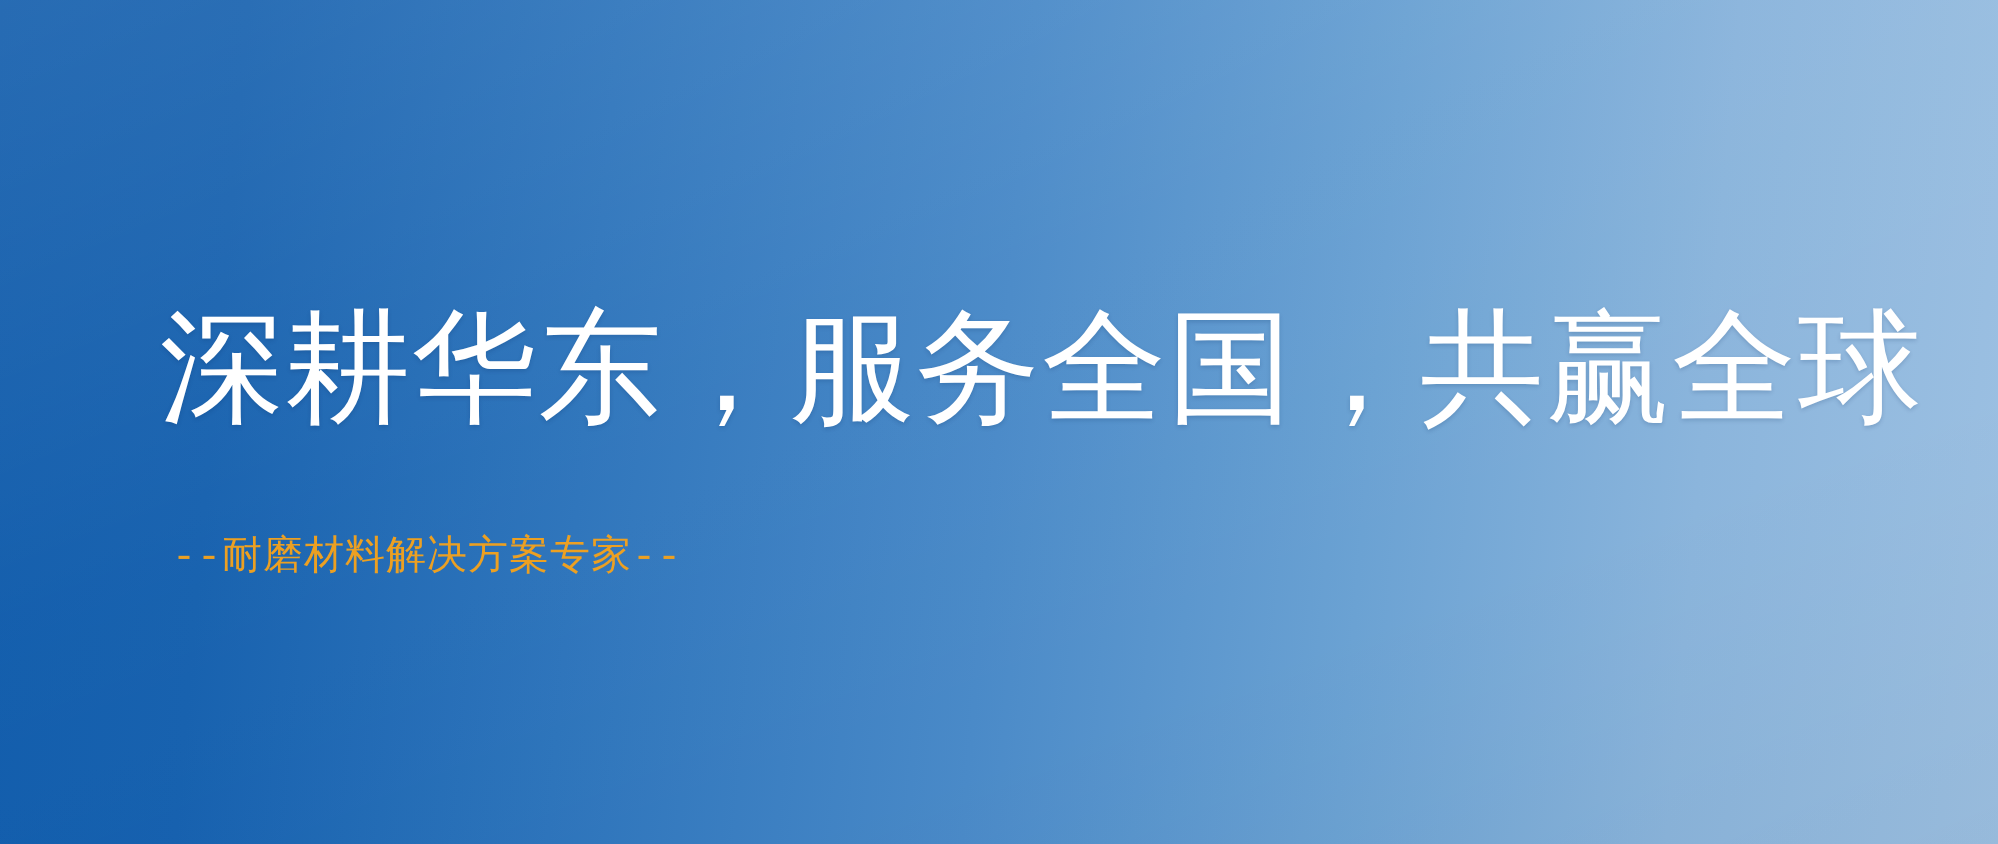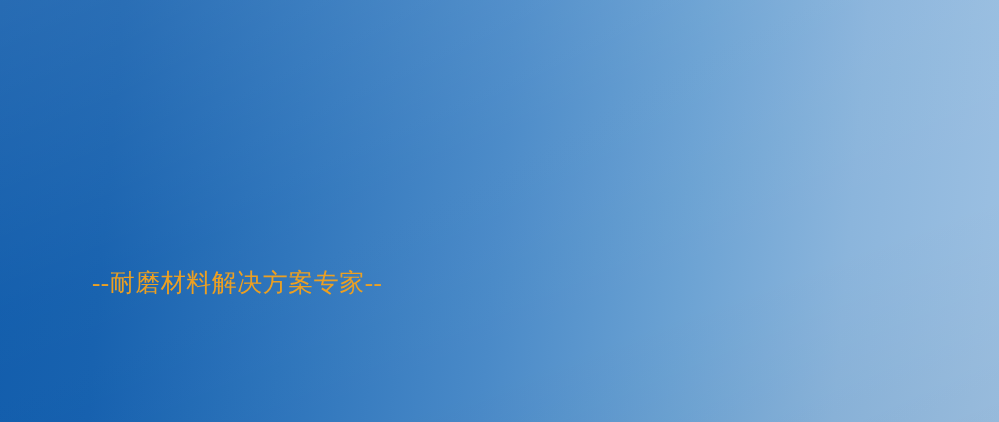--- a/index.html
+++ b/index.html
@@ -48,28 +48,27 @@
     letter-spacing: 1px;
     white-space: nowrap;
     z-index: 3;
     text-shadow: 0 1px 2px rgba(0,40,90,0.18);
   }
 
   .subtitle {
     position: absolute;
     left: 86px;
     top: 268px;
-    font-family: Liberation Serif, serif;
-    font-size: 25px;
+    font-family: Liberation Mono, monospace;
+    font-size: 20px;
     line-height: 1.2;
     color: #eca022;
     letter-spacing: 0.5px;
     white-space: nowrap;
     z-index: 3;
-    margin-left: 6px;
   }
 
   
   .logo {
     position: absolute;
     left: 745px;
     top: 300px;
     width: 254px;
     height: 122px;
     z-index: 4;
@@ -111,17 +110,18 @@
     fill: none;
     stroke: #fbb617;
     stroke-linecap: butt;
   }
 </style>
 </head>
 <body>
 
 <div id="banner">
 
+  <div class="headline">深耕华东，服务全国，共赢全球</div>
 
   <div class="subtitle">--耐磨材料解决方案专家--</div>
 
 
 </div>
 
 </body></html>

